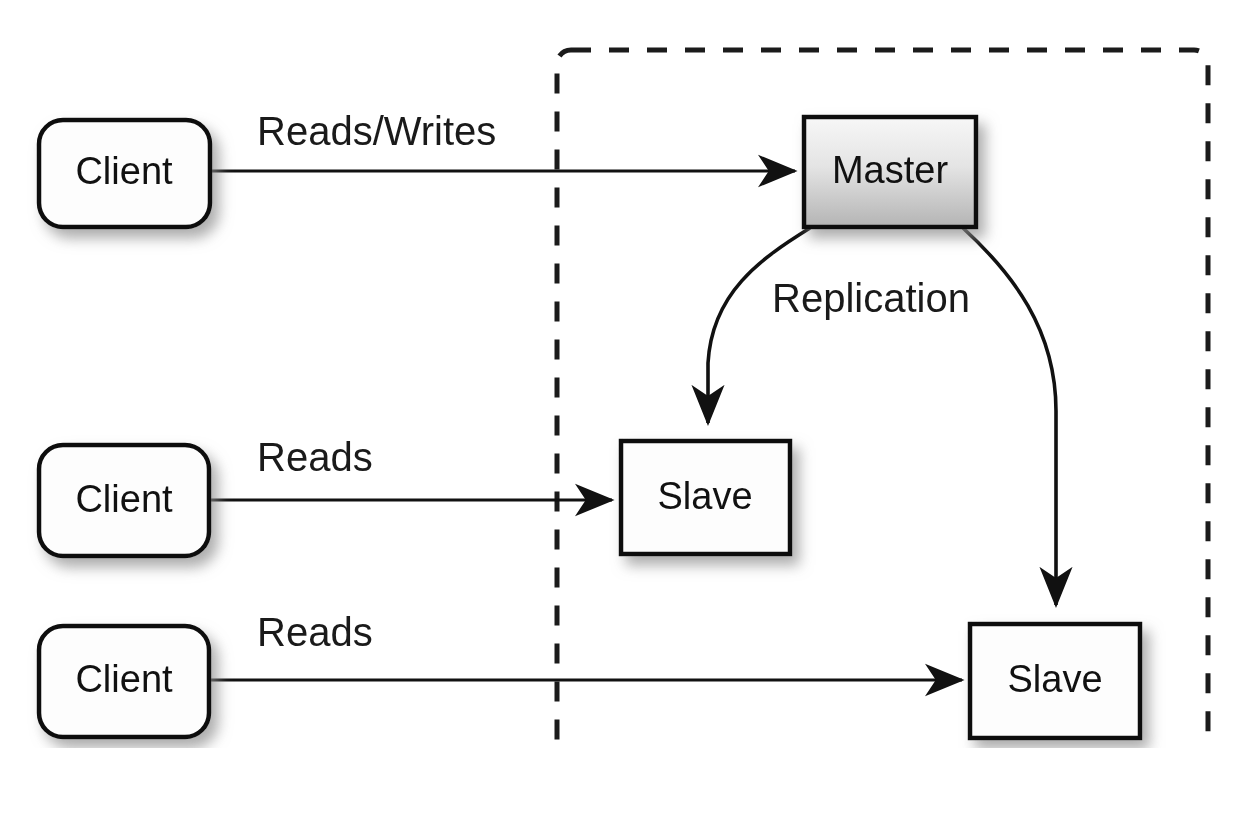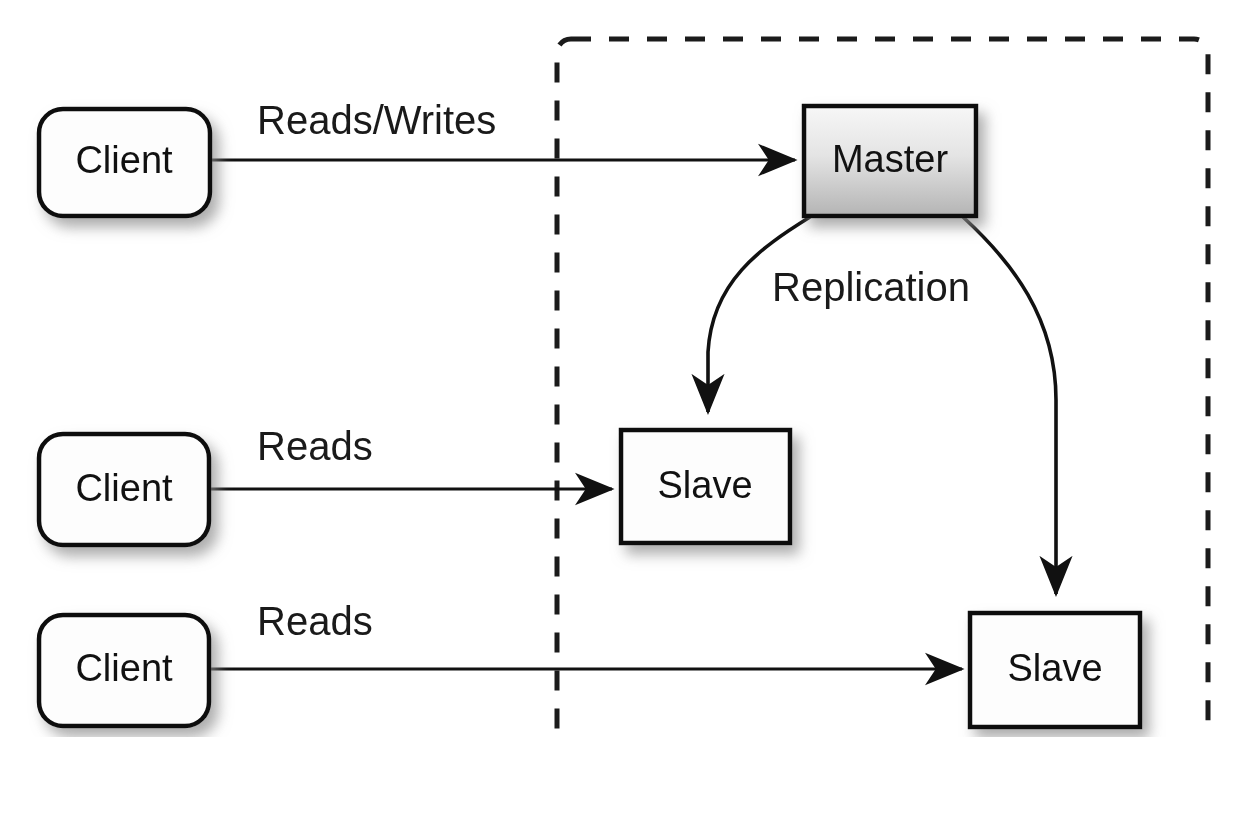--- a/index.html
+++ b/index.html
@@ -9,20 +9,21 @@
   }
   body {
     font-family: "Liberation Sans", sans-serif;
   }
   #canvas {
     position: relative;
     width: 1246px;
     height: 737px;
     background: #ffffff;
     overflow: hidden;
+    margin-top: 11px;
   }
   #diagram-svg {
     position: absolute;
     left: 0;
     top: 0;
     width: 1246px;
     height: 839px;
   }
   .node-label {
     font-family: "Liberation Sans", sans-serif;

